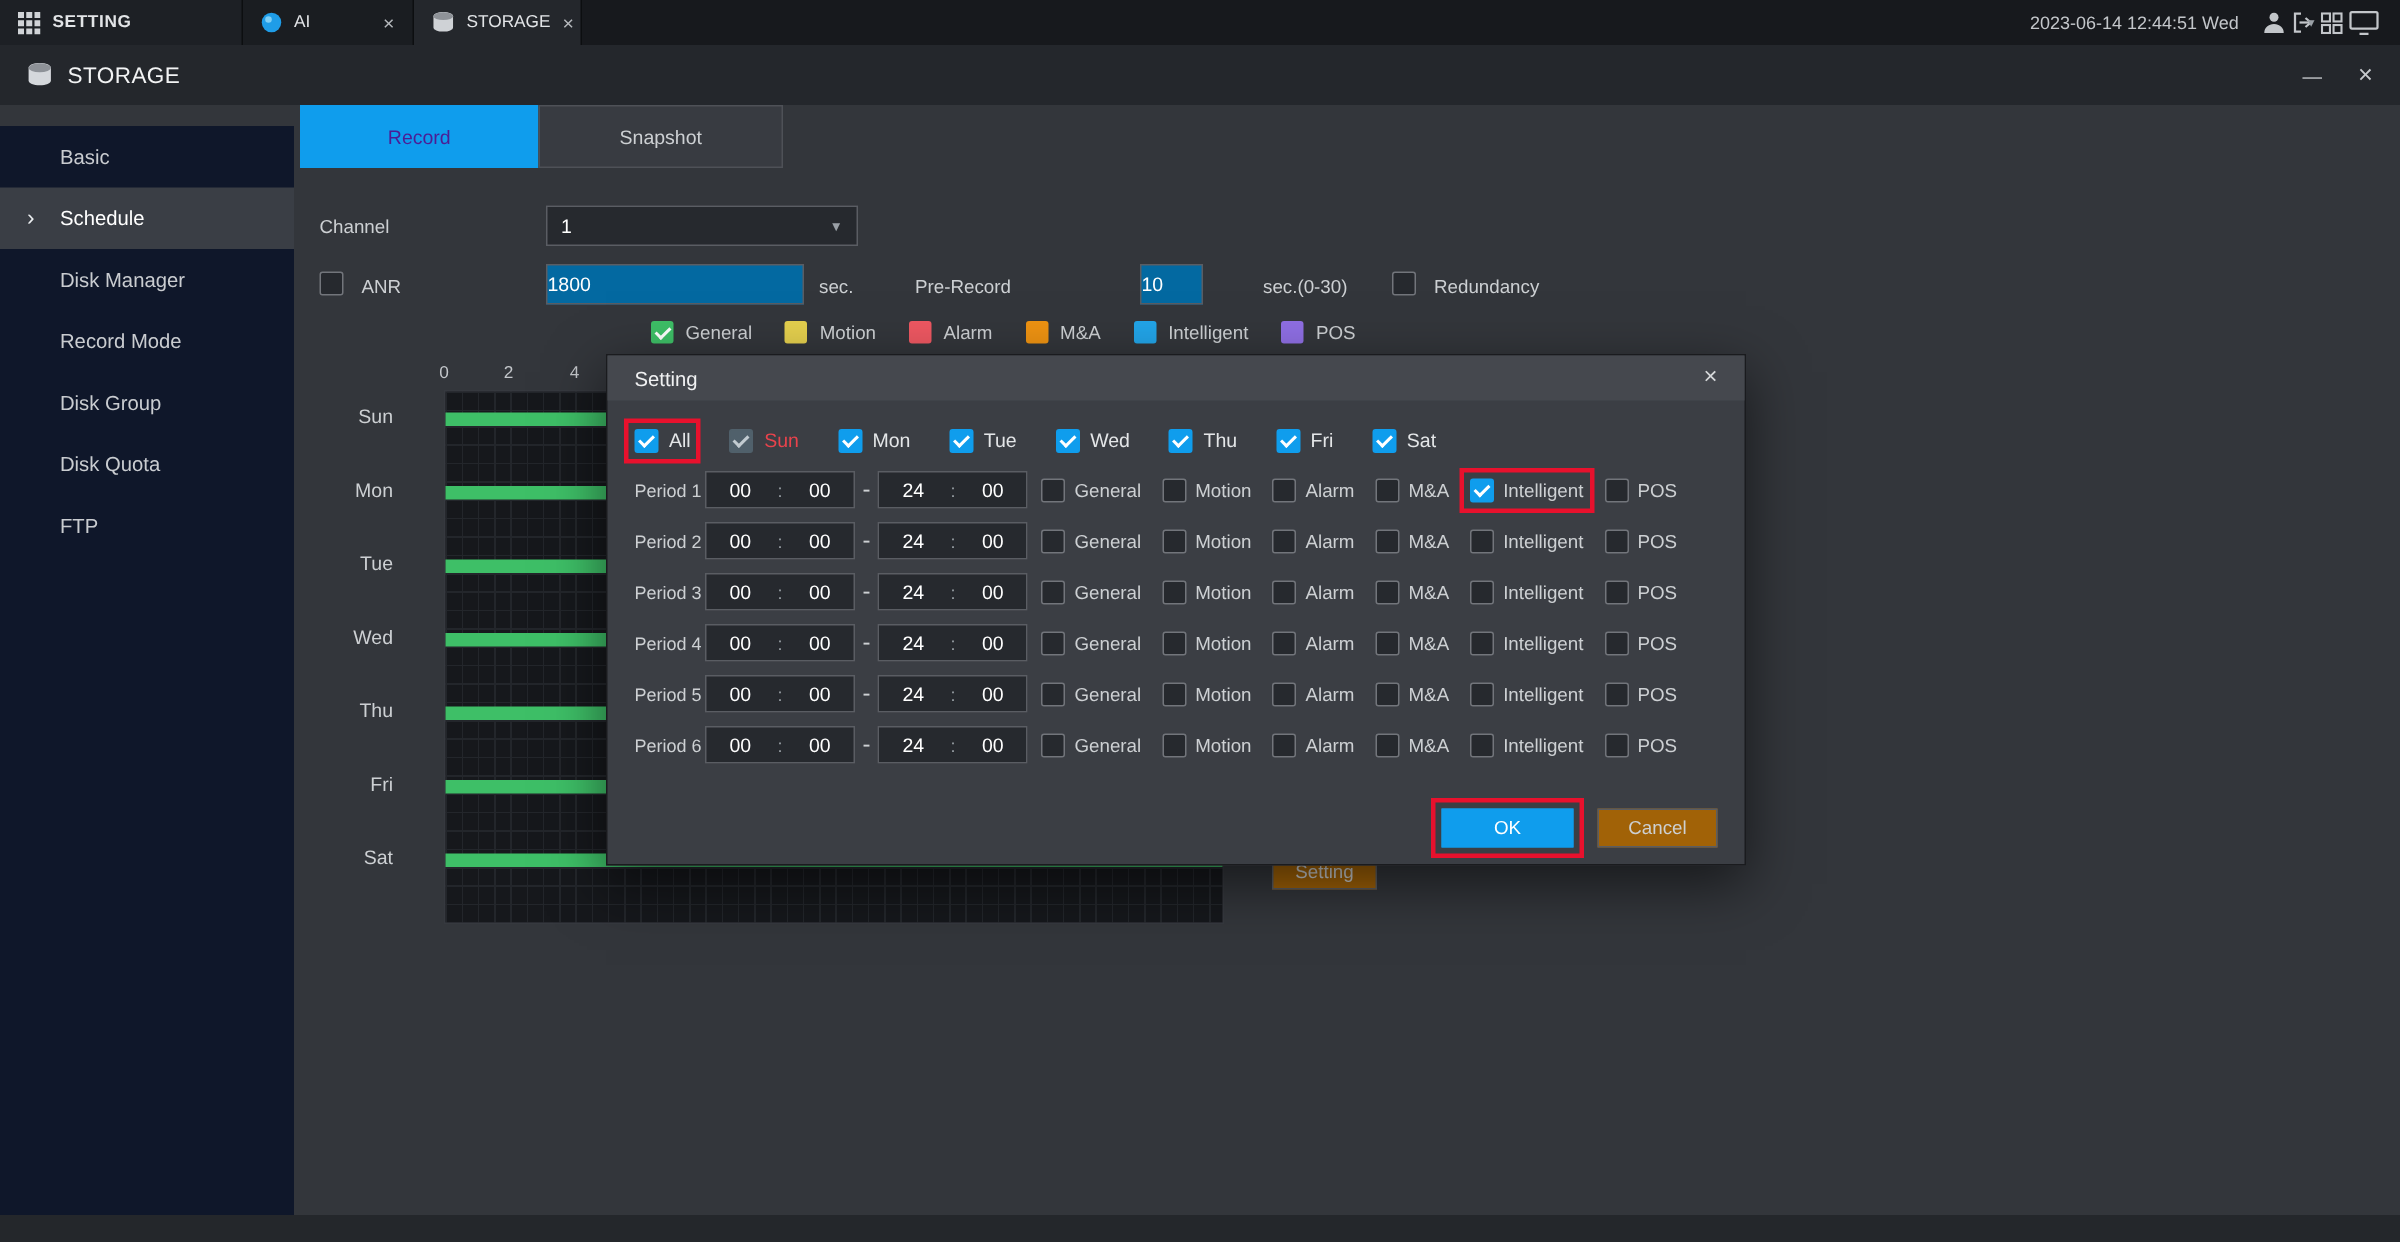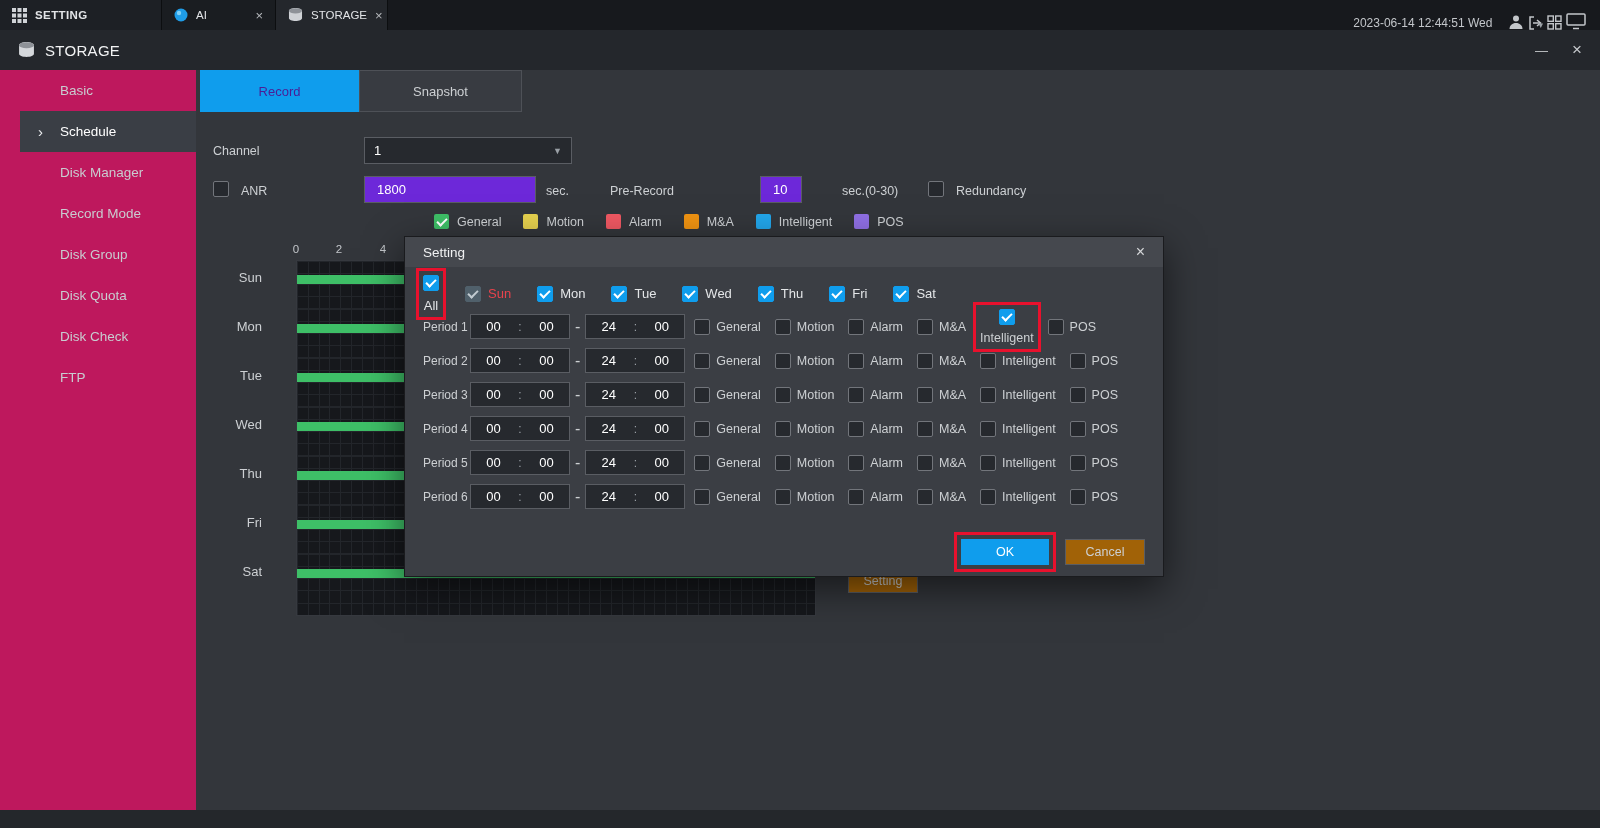--- a/index.html
+++ b/index.html
@@ -10,34 +10,34 @@
 
   
   .topbar { position:absolute; left:0; top:0; width:1600px; height:30px; background:#17191d;
     display:flex; align-items:stretch; z-index:10; }
   .tab { display:flex; align-items:center; gap:8px; padding:0 12px; border-right:1px solid #0c0e10;
     font-size:11.5px; color:#e2e4e7; }
   .tab.setting { width:162px; background:#1d2025; font-weight:bold; letter-spacing:.4px; }
   .tab.ai { width:114px; background:#1a1d21; }
   .tab.storage { width:112px; background:#24272c; }
   .tab .x { margin-left:auto; color:#b6b9bd; font-size:13px; line-height:1; }
-  .top-right { margin-left:auto; display:flex; align-items:flex-end; gap:4px; padding-right:14px; }
+  .top-right { margin-left:auto; display:flex; align-items:center; gap:4px; padding-right:14px; }
   .datetime { font-size:12px; color:#c3c6ca; margin-right:12px; }
   .tr-icon { display:flex; align-items:center; }
   .mini-caret { color:#9aa0a6; font-size:9px; margin-left:-10px; }
 
   
   .titlebar { position:absolute; left:0; top:30px; width:1600px; height:40px; background:#24272c;
     display:flex; align-items:center; padding:0 18px; z-index:9; }
   .win-title { color:#f2f3f4; font-size:15px; margin-left:10px; letter-spacing:.3px; }
   .win-controls { margin-left:auto; display:flex; align-items:center; gap:24px; color:#c6c9cd; }
   .win-min { font-size:13px; } .win-close { font-size:17px; }
 
   
-  .sidebar { position:absolute; left:0; top:70px; width:196px; height:740px; background:#be185d;padding-left:20px; }
+  .sidebar { position:absolute; left:0; top:84px; width:196px; height:740px; background:#0f172a; }
   .side-item { height:41px; display:flex; align-items:center; padding-left:40px; color:#c9ccd0;
     font-size:13.5px; position:relative; }
   .side-item.active { background:#3a3e45; color:#ffffff; }
   .side-arrow { position:absolute; left:18px; font-size:15px; color:#eceff1; }
 
   
   .content { position:absolute; left:196px; top:70px; width:1404px; height:740px; background:#33363b; }
   .ctabs { position:absolute; left:4px; top:0; display:flex; }
   .ctab { height:42px; display:flex; align-items:center; justify-content:center; font-size:13px; color:#cdd0d3; }
   .ctab.active { width:159px; background:var(--accent); color:#4c1d95; }
@@ -47,22 +47,22 @@
     border:1px solid #5a5d63; display:flex; align-items:center; padding:0 9px; color:#fff; font-size:13px; }
   .select-box .caret { margin-left:auto; font-size:9px; color:#9aa0a6; }
   .cb { width:16px; height:16px; border:1px solid #72757b; background:#26292e; border-radius:2px;
     display:inline-flex; align-items:center; justify-content:center; flex:none; }
   .cb.checked { background:var(--accent); border-color:var(--accent); }
   .cb.checked::after { content:""; width:8px; height:4px; border-left:2px solid #fff;
     border-bottom:2px solid #fff; transform:rotate(-45deg); margin-top:-2px; }
   .cb.disabled { background:#50606b; border-color:#50606b; }
   .cb.disabled.checked::after { border-color:#c2cbd1; }
   .pos-abs { position:absolute; }
-  .text-input { background:#6d28d9; border:1px solid #5a5d63; color:#fff; font-size:13px;
-    padding:0 12px; font-family:inherit; outline:none; }
+  .text-input { background:#0369a1; border:1px solid #5a5d63; color:#fff; font-size:13px;
+    padding:0 0; font-family:inherit; outline:none; }
 
   .legend { position:absolute; left:238px; top:144px; display:flex; gap:22px; align-items:center; }
   .legend-item { display:flex; align-items:center; gap:8px; color:#cdd0d3; font-size:12.5px; }
   .swatch { width:15px; height:15px; border-radius:2px; display:inline-flex; align-items:center; justify-content:center; }
   .swatch.checked::after { content:""; width:8px; height:4px; border-left:2px solid #fff;
     border-bottom:2px solid #fff; transform:rotate(-45deg); margin-top:-2px; }
 
   .taxis span { position:absolute; top:173px; width:24px; text-align:center; color:#c3c6ca; font-size:11.5px; }
   .taxis span:nth-child(1){left:88px} .taxis span:nth-child(2){left:131px} .taxis span:nth-child(3){left:175px}
   .taxis span:nth-child(4){left:218px} .taxis span:nth-child(5){left:261px} .taxis span:nth-child(6){left:305px}
@@ -101,21 +101,21 @@
   
   .dialog { position:absolute; left:404px; top:236px; width:760px; height:341px; background:#3b3e44;
     border:1px solid #1a1b1e; box-shadow:0 12px 36px rgba(0,0,0,.55); z-index:50; }
   .dlg-title { height:30px; background:#45484e; display:flex; align-items:center; padding:0 18px;
     color:#f0f1f2; font-size:13.5px; }
   .dlg-close { margin-left:auto; color:#d6d8da; font-size:16px; line-height:1; }
   .dlg-body { padding:0 18px; }
   .days-row { margin-top:14px; display:flex; align-items:center; gap:26px; height:25px; }
   .day-item { display:flex; align-items:center; gap:7px; color:#e4e6e8; font-size:13px; }
   .day-label.red { color:#e8434c; }
-  .annotated { outline:3px solid var(--annot); outline-offset:4px;flex-direction:column; }
+  .annotated { outline:3px solid var(--annot); outline-offset:4px; }
   .period-row { display:flex; align-items:center; height:25px; margin-top:9px; }
   #period-rows .period-row:first-child { margin-top:8px; }
   .period-label { width:47px; color:#cdd0d3; font-size:12px; flex:none; }
   .time-box { width:100px; height:25px; background:#26292e; border:1px solid #5a5d63;
     display:flex; align-items:center; flex:none; }
   .time-val { flex:1; text-align:center; color:#fff; font-size:13px; }
   .time-colon { width:8px; text-align:center; color:#9aa0a6; font-size:12px; }
   .range-dash { margin:0 5px; color:#cdd0d3; }
   .type-item { display:flex; align-items:center; gap:6px; margin-left:14px; color:#cdd0d3; font-size:12.5px; }
   .type-item:nth-of-type(1) { margin-left:9px; }
@@ -224,23 +224,20 @@
   <div class="side-item clickable">
     <span>Record Mode</span>
   </div>
   <div class="side-item clickable">
     <span>Disk Group</span>
   </div>
   <div class="side-item clickable">
     <span>Disk Quota</span>
   </div>
   <div class="side-item clickable">
-    <span>Disk Check</span>
-  </div>
-  <div class="side-item clickable">
     <span>FTP</span>
   </div>
 </div>
 
 <div class="content">
   <div class="ctabs">
     <div class="ctab active clickable">Record</div>
     <div class="ctab inactive clickable">Snapshot</div>
   </div>
 

